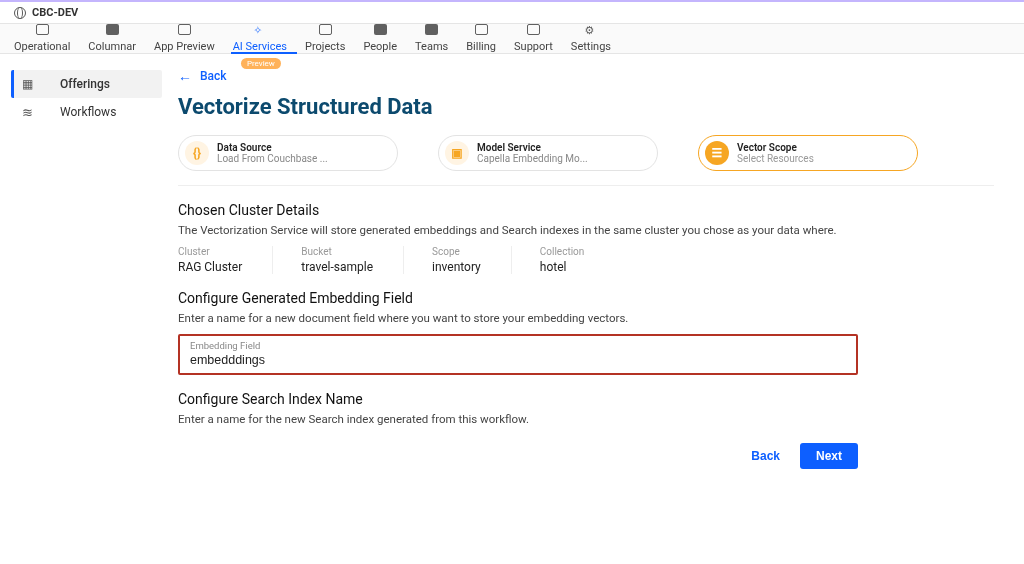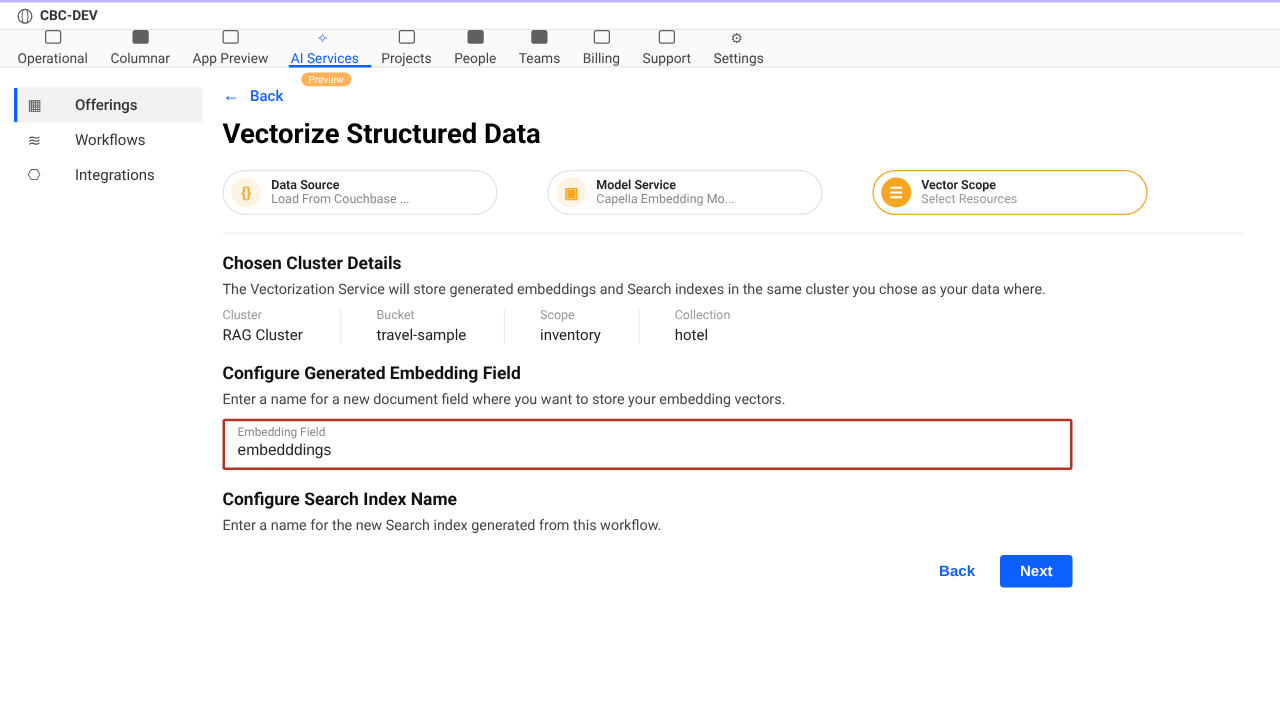--- a/index.html
+++ b/index.html
@@ -137,21 +137,21 @@
     color: #0d5fff; font-size: 12px; font-weight: 500;
     cursor: pointer;
     margin-bottom: 10px;
   }
   .back-link .arrow { font-size: 14px; }
 
   h1.page-title {
     font-size: 22px;
     font-weight: 700;
     margin-bottom: 14px;
-    color: #000000;
+    color: #0c4a6e;
   }
 
   
   .steps {
     display: flex;
     gap: 40px;
     padding: 2px 0 14px;
     border-bottom: 1px solid #eee;
     margin-bottom: 16px;
   }
@@ -184,21 +184,21 @@
     color: #fff;
   }
   .step-text { display:flex; flex-direction: column; line-height: 1.15; }
   .step-title { font-size: 10px; font-weight: 600; color: #222; }
   .step-sub { font-size: 10px; color: #888; white-space: nowrap; overflow: hidden; text-overflow: ellipsis; max-width: 150px; }
   .step.active .step-sub { color: #999; }
 
   
   .section { margin-bottom: 16px; }
   .section h2 {
-    font-size: 14px; font-weight: 700; margin-bottom: 4px; color: #111;
+    font-size: 14px; font-weight: 400; margin-bottom: 4px; color: #111;
   }
   .section p.desc {
     font-size: 11.5px; color: #444; margin-bottom: 8px; line-height: 1.4;
   }
   .section a.learn { color: #0d5fff; text-decoration: none; }
   .ext-icon::after { content: " ⧉"; font-size: 10px; }
 
   
   .cluster-row { display: flex; gap: 0; margin-top: 6px; }
   .cluster-cell {
@@ -298,24 +298,20 @@
 <div class="main-wrap">
 
   <div class="sidebar">
     <div class="side-item active">
       <span class="side-icon grid"></span>
       <span>Offerings</span>
     </div>
     <div class="side-item">
       <span class="side-icon flow"></span>
       <span>Workflows</span>
-    </div>
-    <div class="side-item">
-      <span class="side-icon plug"></span>
-      <span>Integrations</span>
     </div>
   </div>
 
   <div class="content">
 
     <div class="back-link">
       <span class="arrow">←</span>
       <span>Back</span>
     </div>
 

